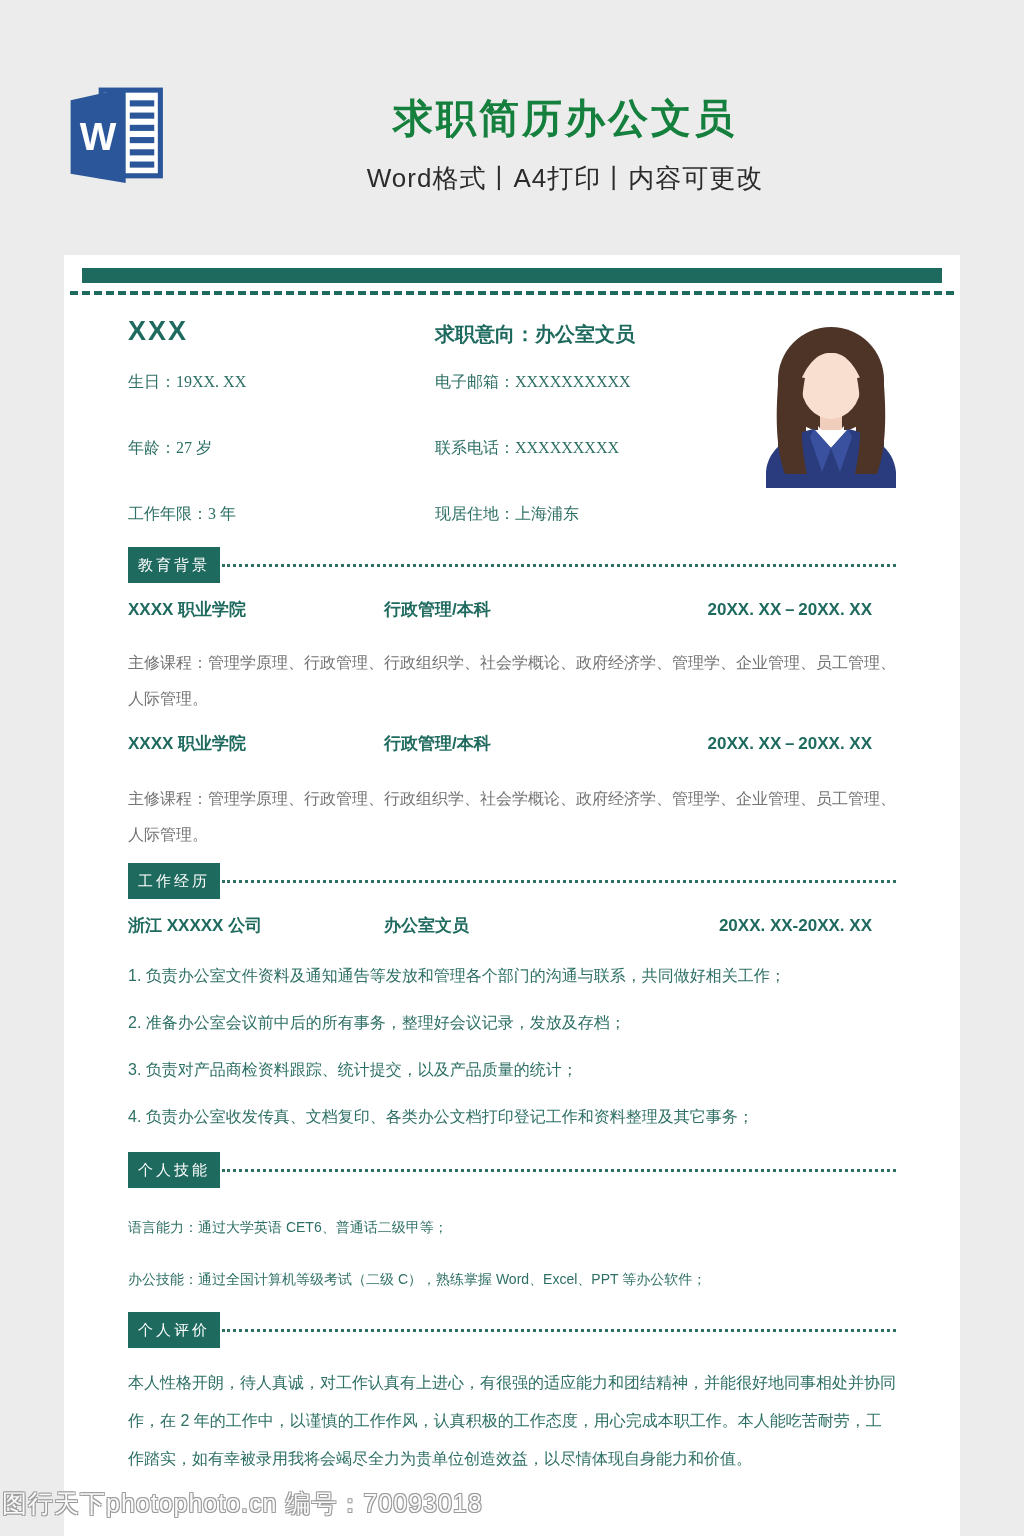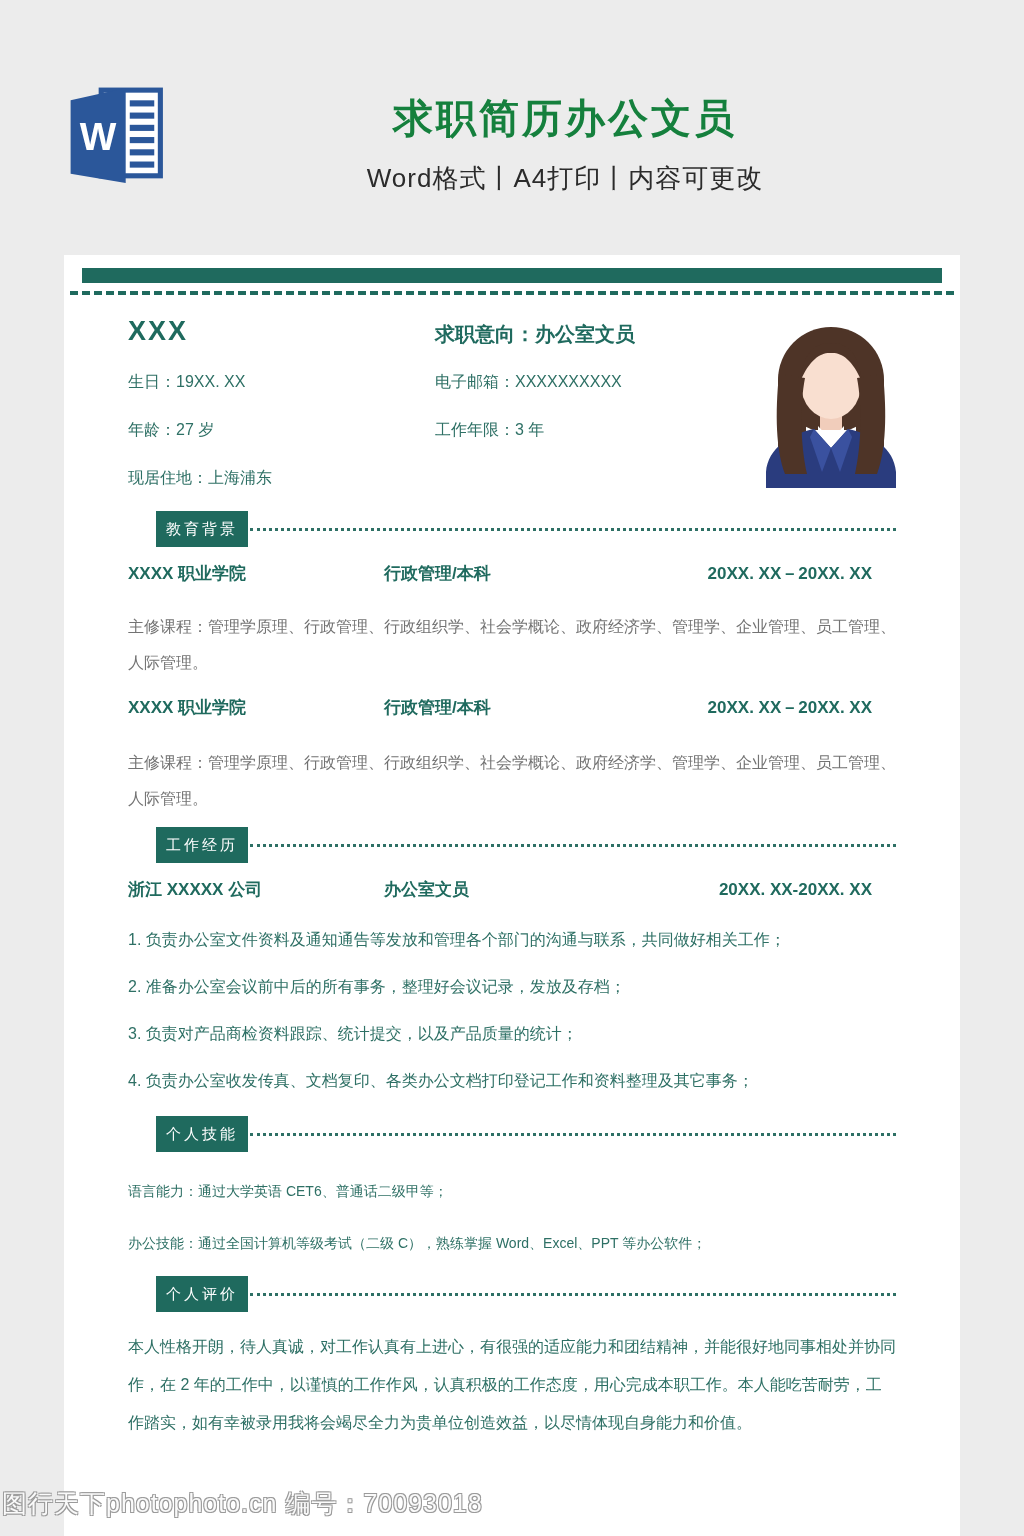--- a/index.html
+++ b/index.html
@@ -37,28 +37,28 @@
   .footer { margin-top:auto; padding-bottom:2px; }
 
   .content { padding:0 64px; }
 
   
   .head-grid { display:grid; grid-template-columns:307px 1fr; align-items:end; margin-top:18px; }
   .name { font-size:27px; font-weight:bold; color:#1F6A5E; letter-spacing:2px; line-height:36px; }
   .intention { font-size:20px; font-weight:bold; color:#1F6A5E; line-height:30px; }
 
   .info-grid {
-    display:grid; grid-template-columns:307px 1fr; row-gap:26px;
-    margin-top:22px; font-size:16px; line-height:22px; color:#2E7065;
+    display:grid; grid-template-columns:307px 1fr; row-gap:44px;
+    margin-top:22px; font-size:16px; line-height:22px; color:#2E7065;font-family:Liberation Serif, serif;
   }
 
   .avatar-box { position:absolute; top:67px; right:45px; width:167px; height:166px; background:#fff; }
 
   
-  .section-head { display:flex; align-items:center; margin-top:22px;margin-left:28px; }
+  .section-head { display:flex; align-items:center; margin-top:22px; }
   .badge {
     min-width:92px; height:36px; background:#1F6A5E; color:#FFFFFF;
     font-size:15px; letter-spacing:3px; display:flex; align-items:center; justify-content:center;
     padding:0 10px; flex:0 0 auto;
   }
   .dotline { flex:1; border-top:3px dotted #2E7065; margin-left:2px; }
 
   .sh-edu { margin-top:22px; }
   .sh-work { margin-top:10px; }
   .sh-skill { margin-top:22px; }
@@ -122,20 +122,21 @@
 
     <div class="head-grid">
       <div class="name">XXX</div>
       <div class="intention">求职意向：办公室文员</div>
     </div>
 
     <div class="info-grid">
       <div>生日：19XX. XX</div>
       <div>电子邮箱：XXXXXXXXXX</div>
       <div>年龄：27 岁</div>
+      <div>联系电话：XXXXXXXXX</div>
       <div>工作年限：3 年</div>
       <div>现居住地：上海浦东</div>
     </div>
 
     <div class="section-head sh-edu">
       <div class="badge">教育背景</div>
       <div class="dotline"></div>
     </div>
 
     <div class="entry-head">

